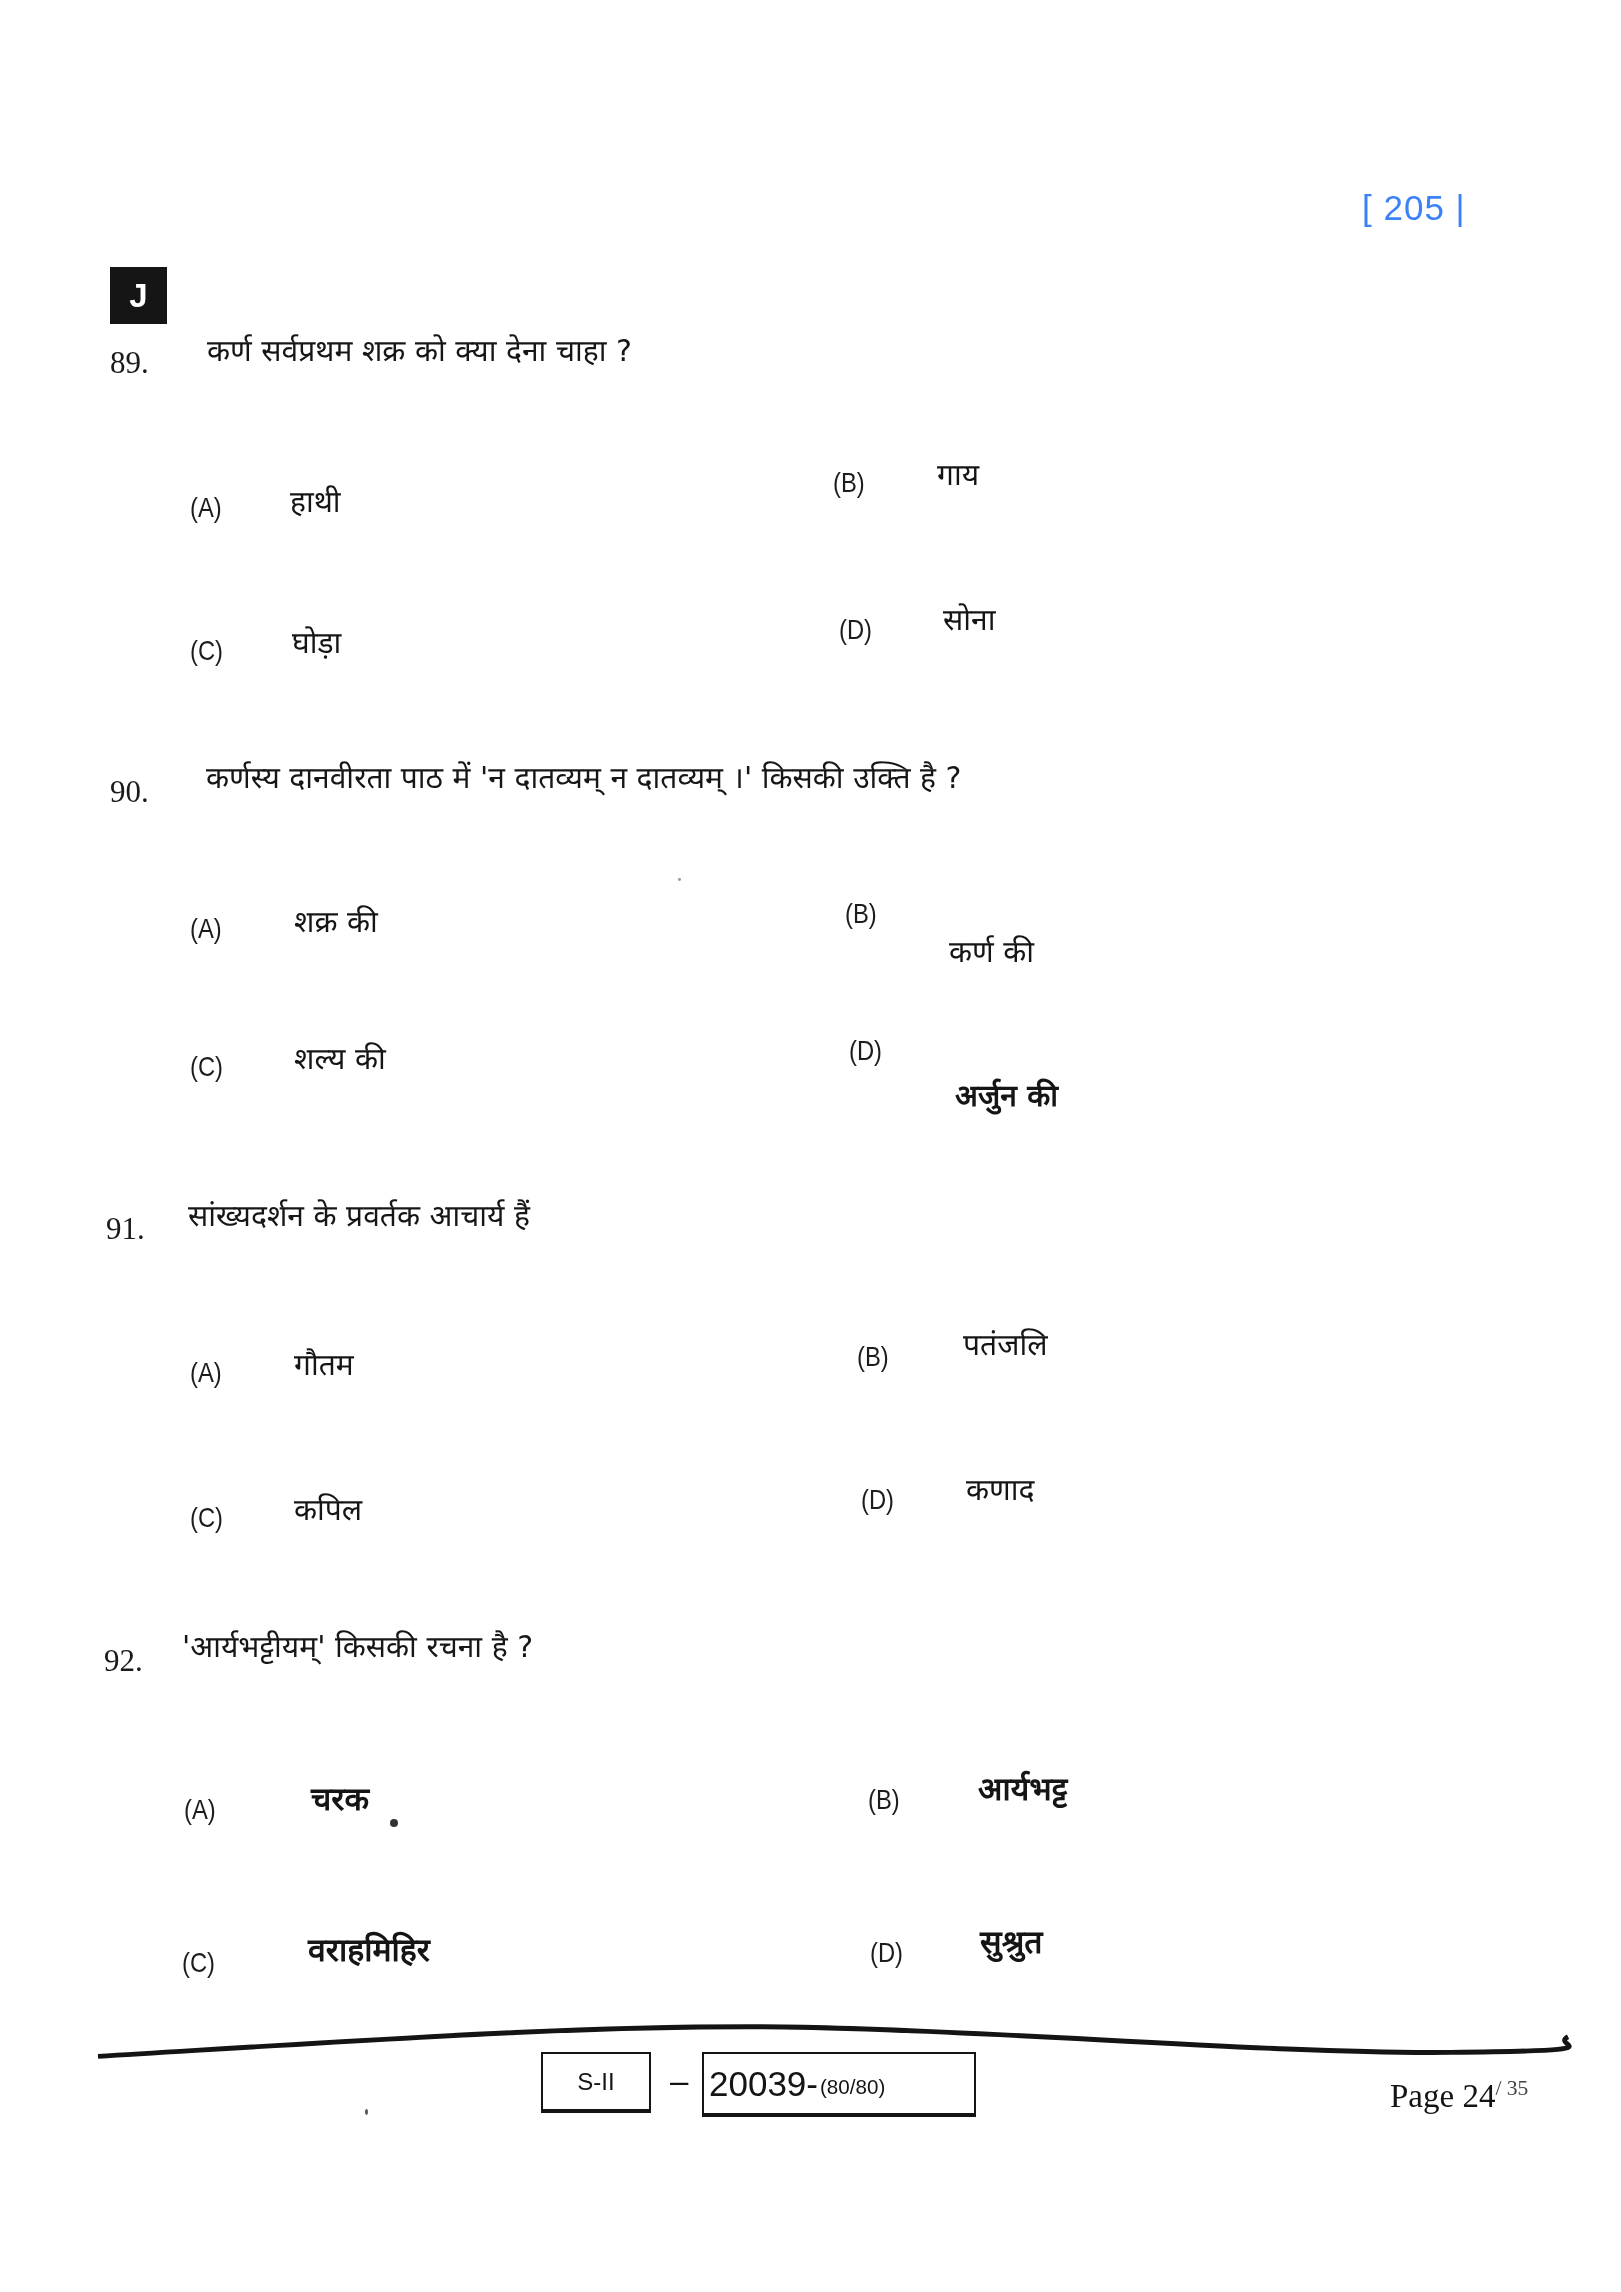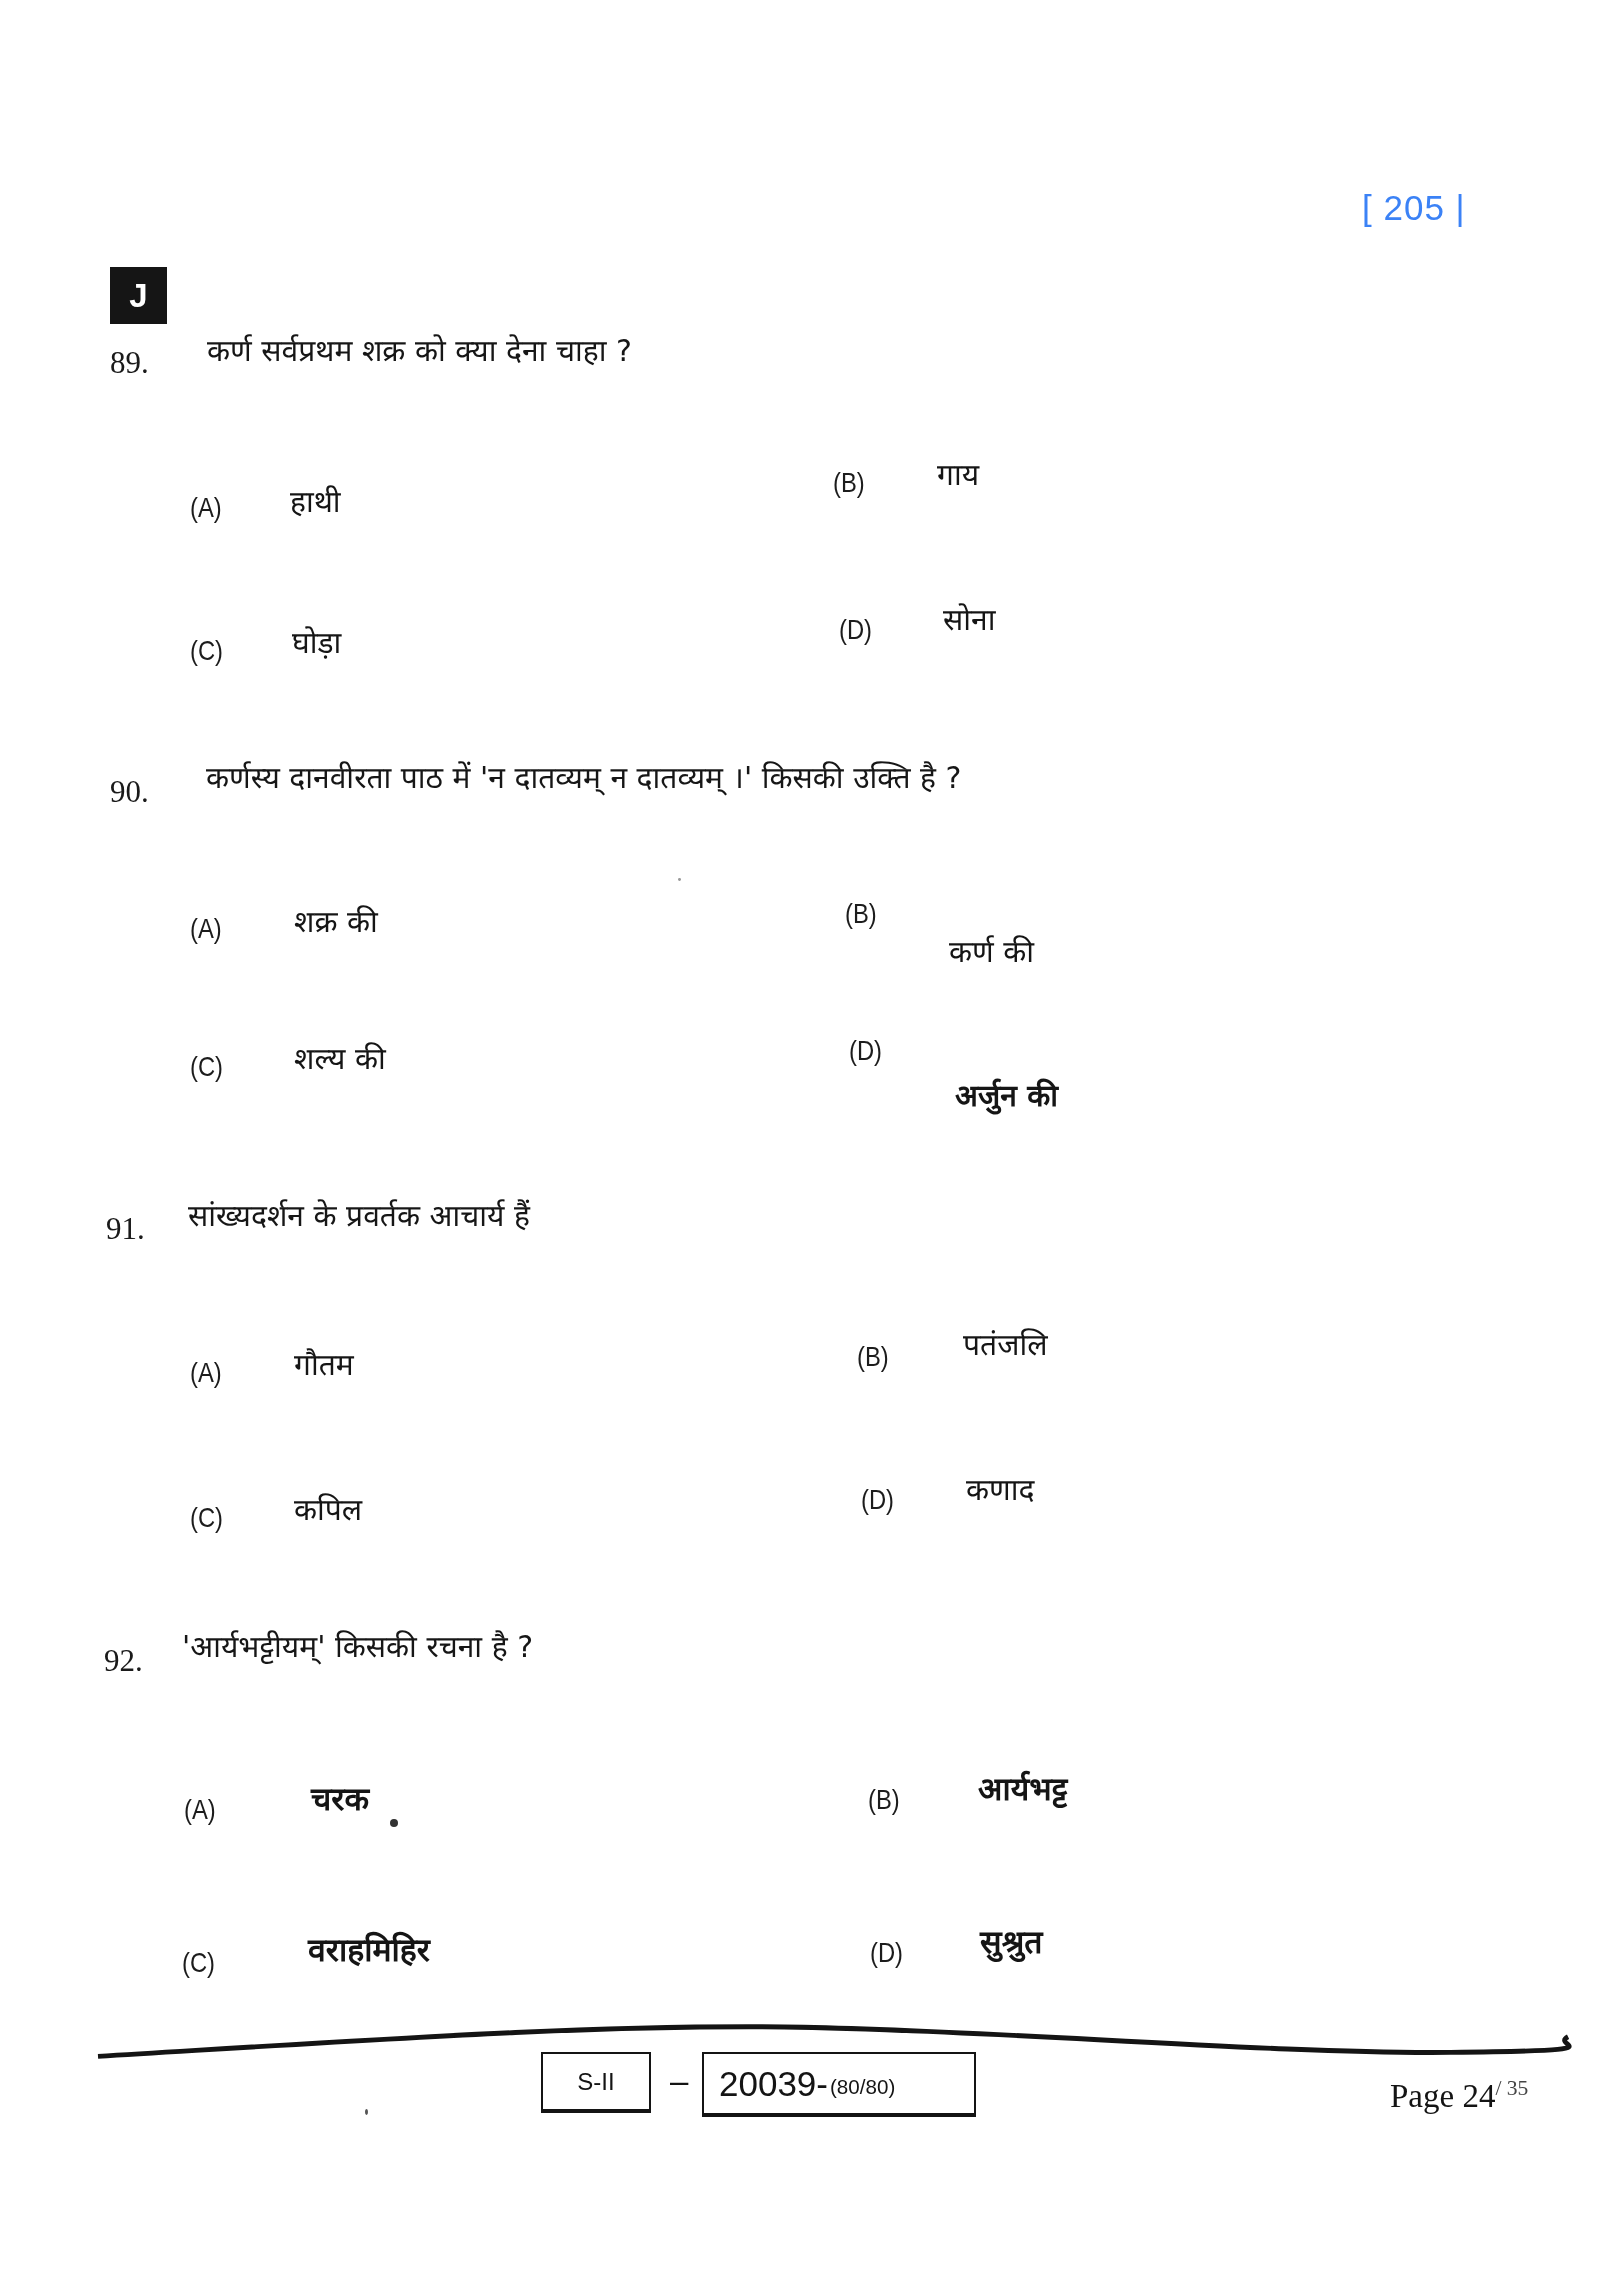--- a/index.html
+++ b/index.html
@@ -90,21 +90,21 @@
       width: 110px;
       height: 61px;
       font-size: 24px;
       justify-content: center;
     }
     .code-box {
       left: 702px;
       top: 2052px;
       width: 274px;
       height: 65px;
-      padding-left: 15px;
+      padding-left: 5px;
       font-size: 35px;
     }
     .code-suffix {
       font-size: 20.6px;
       font-weight: normal;
       margin-left: 2px;
       margin-top: 7.8px;
     }
     .dash {
       position: absolute;

